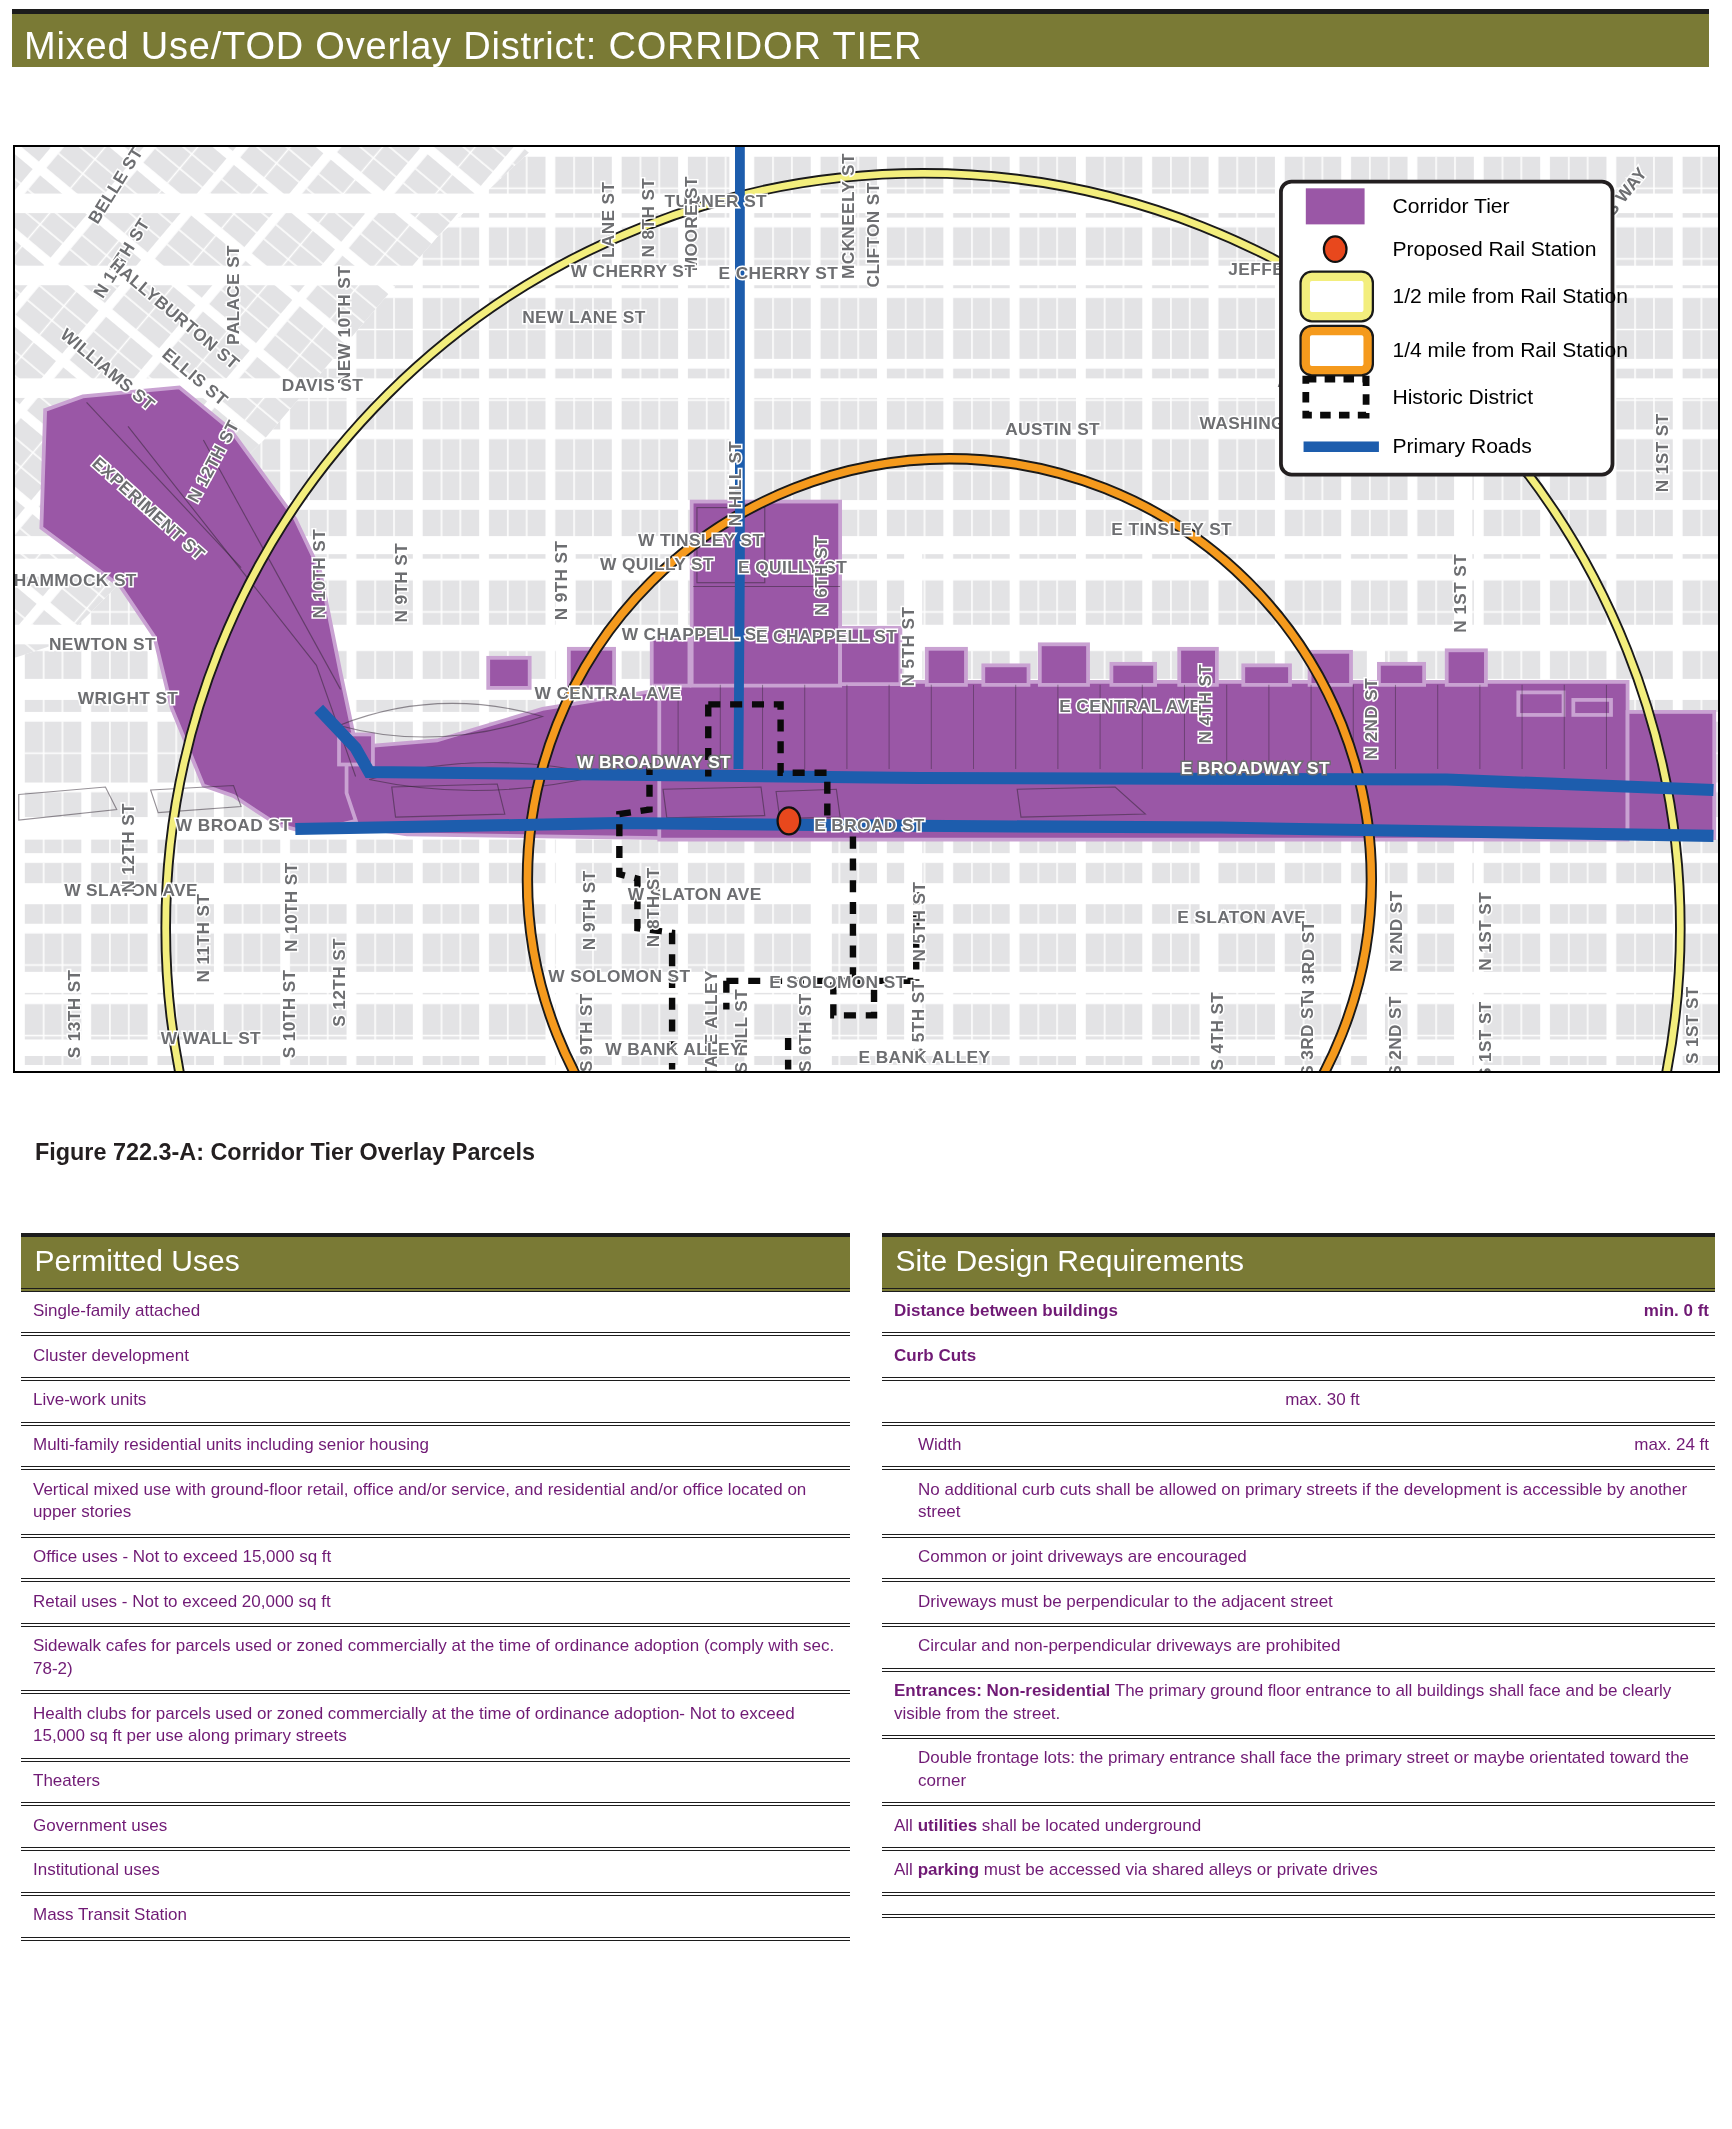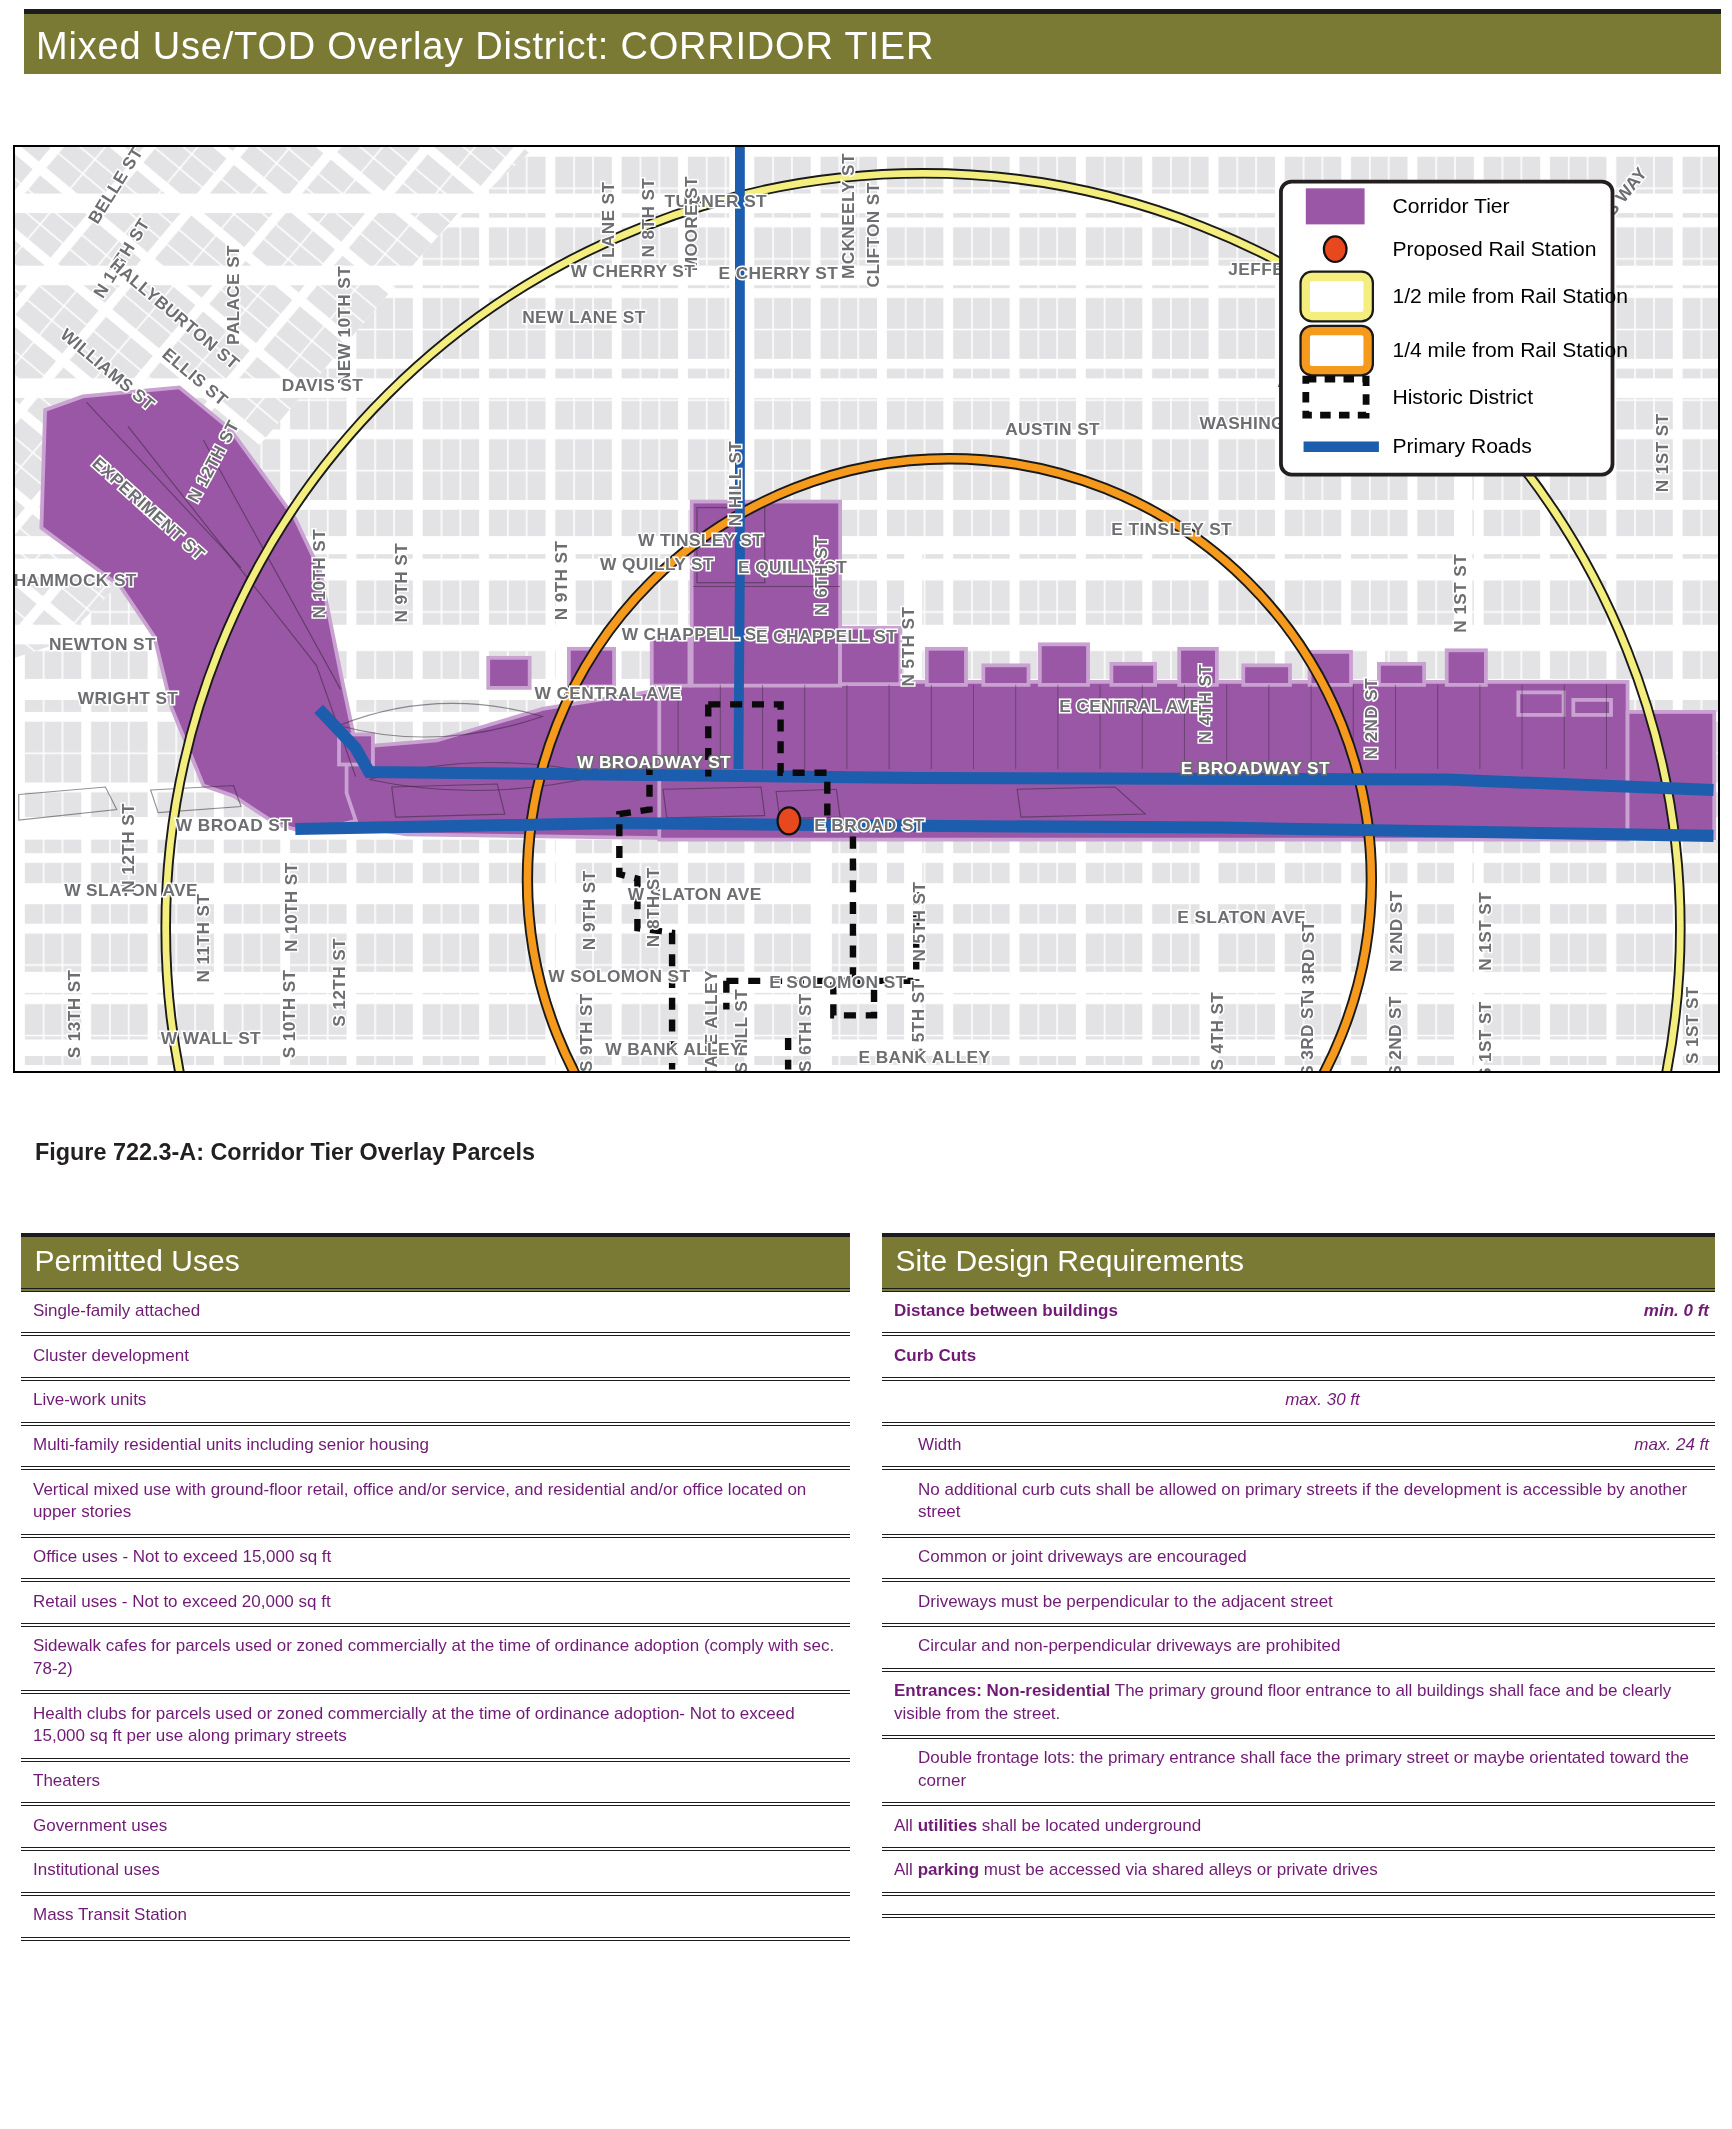--- a/index.html
+++ b/index.html
@@ -1,35 +1,35 @@
 <!DOCTYPE html>
 <html style="font-size:12px"><head>
 <meta charset="utf-8">
 <style>
   html,body{margin:0;padding:0;background:#fff;width:1733px;font-family:"Liberation Sans",sans-serif;}
   #page{position:relative;width:1733px;height:2129px;background:#fff;overflow:hidden;}
   
-  #titlebar{position:absolute;left:12px;top:9px;width:1697px;height:65px;background:#7a7a35;border-top:5.3px solid #1c1c1c;box-sizing:border-box;margin-left:12px;}
+  #titlebar{position:absolute;left:12px;top:9px;width:1697px;height:58px;background:#7a7a35;border-top:5.3px solid #1c1c1c;box-sizing:border-box;}
   #titlebar .t{color:#fff;font-size:38px;font-weight:400;letter-spacing:0.8px;padding:10.5px 0 0 12px;white-space:nowrap;}
   
   #mapwrap{position:absolute;left:13px;top:145px;width:1707px;height:928px;border:2.3px solid #000;box-sizing:border-box;background:#fff;}
   #mapsvg{display:block;width:100%;height:100%;}
   
   #caption{position:absolute;left:35px;top:1139px;font-size:23.4px;font-weight:bold;color:#231f20;}
   
   #tables{position:absolute;left:21px;top:1233px;width:1694px;display:flex;gap:32px;}
   .tcol{box-sizing:border-box;}
   #tleft{width:829px;}
   #tright{width:833px;}
   .thead{background:#7a7a35;color:#fff;font-size:30px;font-weight:400;padding:6.8px 0 9.8px 13.6px;border-top:4.5px solid #1c1c1c;border-bottom:4.5px double #1c1c1c;}
   .trow{border-bottom:4.5px double #1c1c1c;padding:8.3px 6px 9.8px 12px;font-size:17px;line-height:1.33;color:#701a75;}
   .trow.indent{padding-left:36px;}
   .rflex{display:flex;justify-content:center;align-items:flex-start;}
   .rflex .lab{flex:1 1 auto;}
-  .rflex .val{flex:0 0 auto;white-space:nowrap;margin-left:18px;font-style:italic;}
+  .rflex .val{flex:0 0 auto;white-space:nowrap;margin-left:18px;}
   .b{font-weight:bold;}
 </style>
 </head>
 <body>
 
 <div id="page">
 
   <div id="titlebar">
     <div class="t">Mixed Use/TOD Overlay District: CORRIDOR TIER</div>
   </div>

